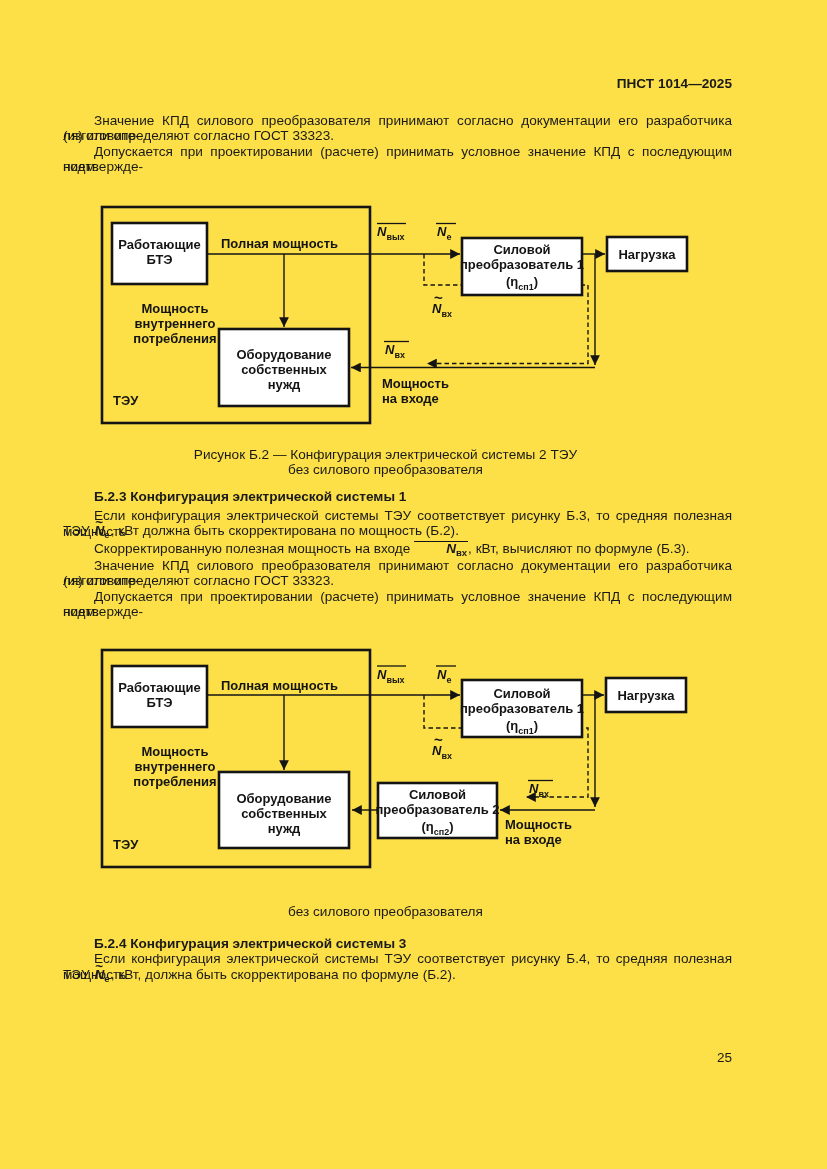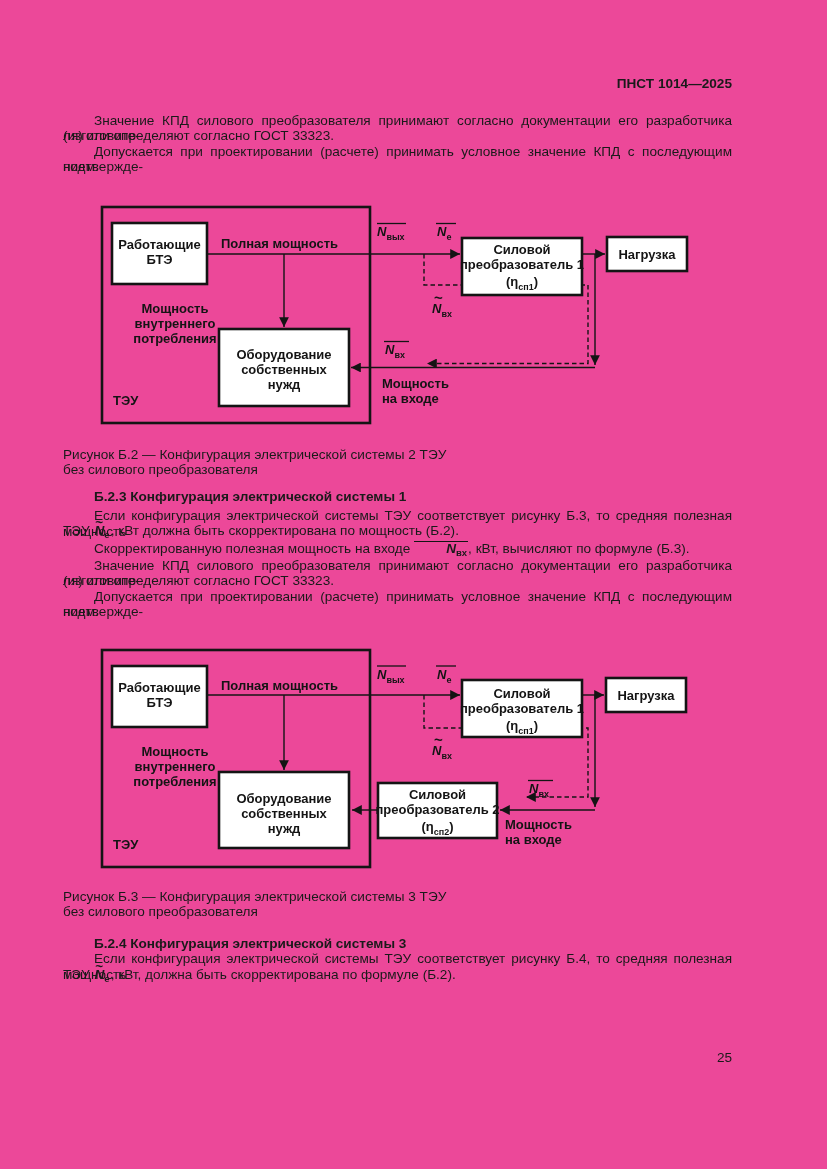--- a/index.html
+++ b/index.html
@@ -1,26 +1,26 @@
 <!DOCTYPE html>
 <html><head>
 <meta charset="utf-8">
 <style>
   html,body { margin:0; padding:0; background:#ffffff; }
   .page {
-    position:relative; width:827px; height:1169px; background:#ec4899;
+    position:relative; width:827px; height:1169px; background:#fde047;
     font-family:"Liberation Sans", sans-serif; color:#1a1a1a; overflow:hidden;
   }
   .tline {
     position:absolute; left:63px; width:669px;
     font-size:13.6px; line-height:15.5px; color:#1a1a1a;
   }
   .just   { text-align:justify; text-align-last:justify; }
   .indent { text-indent:31px; }
-  .center { }
+  .center { text-align:center; }
   .right  { text-align:right; }
   .bold   { font-weight:bold; }
   .cap    { width:645px; }
 
   
   .mN   { font-style:italic; font-weight:bold; }
   .msub { font-size:9.5px; font-weight:bold; vertical-align:-2.5px; }
   .mover{ display:inline-block; border-top:1.3px solid #141414; padding:0 1px; line-height:1.05; }
   .mtld { display:inline-block; position:relative; padding:0 1px; line-height:1.05; }
   .mtld .t { position:absolute; top:-0.58em; left:0.12em; font-weight:bold; font-style:normal; }
@@ -155,21 +155,20 @@
     <line class="ovl" x1="436" y1="666" x2="456" y2="666"></line>
     <text x="437" y="679"><tspan class="mi">N</tspan><tspan class="sub" dy="3.5">е</tspan></text>
     <text x="434" y="745" class="tld">~</text>
     <text x="432" y="755"><tspan class="mi">N</tspan><tspan class="sub" dy="3.5">вх</tspan></text>
     <line class="ovl" x1="528" y1="780.5" x2="553" y2="780.5"></line>
     <text x="529" y="793"><tspan class="mi">N</tspan><tspan class="sub" dy="3.5">вх</tspan></text>
     <text x="505" y="829">Мощность</text>
     <text x="505" y="844">на входе</text>
   </svg>
 
-  <div class="tline cap center" style="top:888.5px">Рисунок Б.3 — Конфигурация электрической системы 3 ТЭУ</div>
   <div class="tline cap center" style="top:904px">без силового преобразователя</div>
 
   <div class="tline bold indent" style="top:935.5px">Б.2.4 Конфигурация электрической системы 3</div>
   <div class="tline just indent" style="top:951px">Если конфигурация электрической системы ТЭУ соответствует рисунку Б.4, то средняя полезная мощность</div>
   <div class="tline" style="top:967px"><span>ТЭУ </span><span class="mtld"><span class="t">~</span><span class="mN">N</span><span class="msub">е</span></span><span>, кВт, должна быть скорректирована по формуле (Б.2).</span></div>
 
   <div class="tline right" style="top:1049.5px">25</div>
 
 </div>
 

